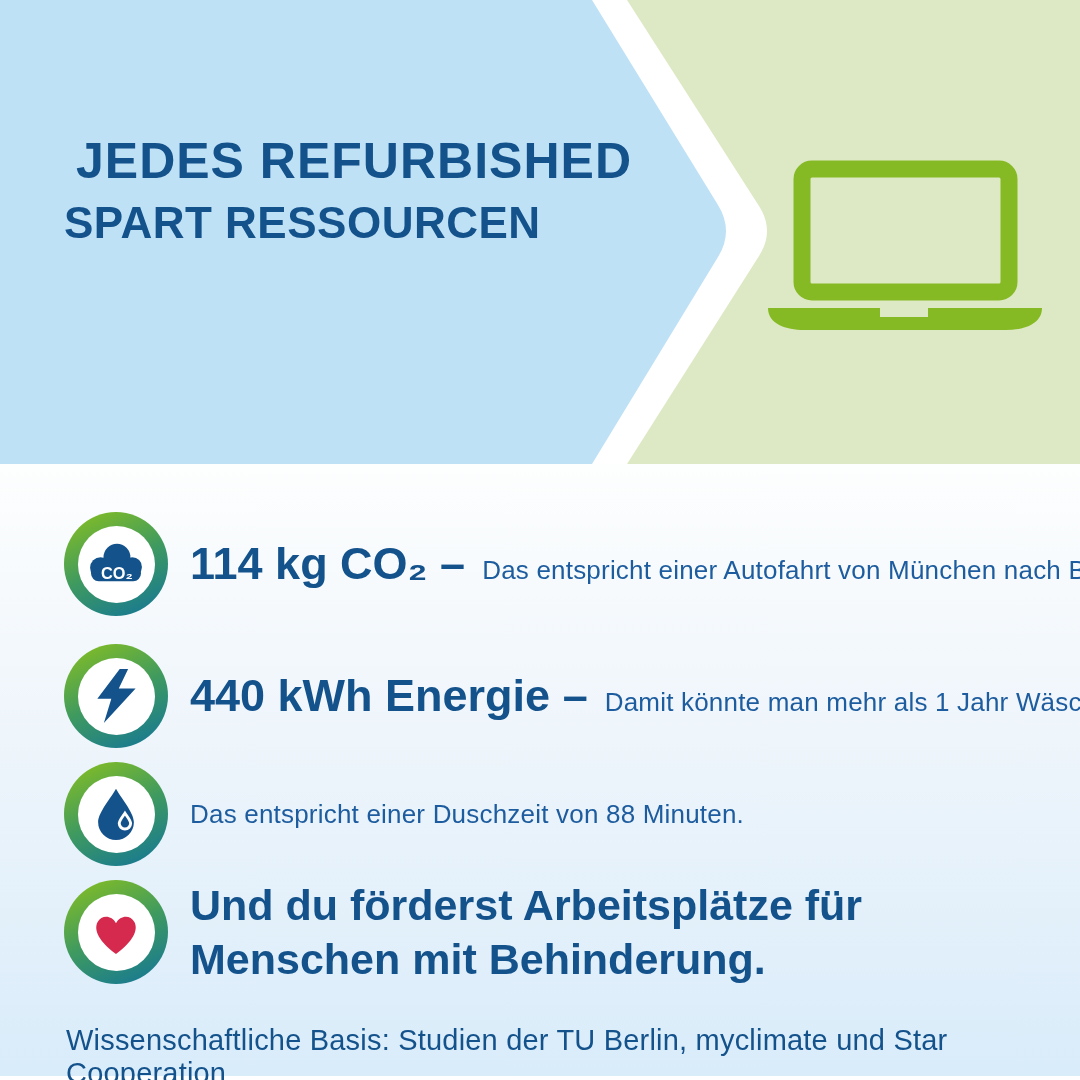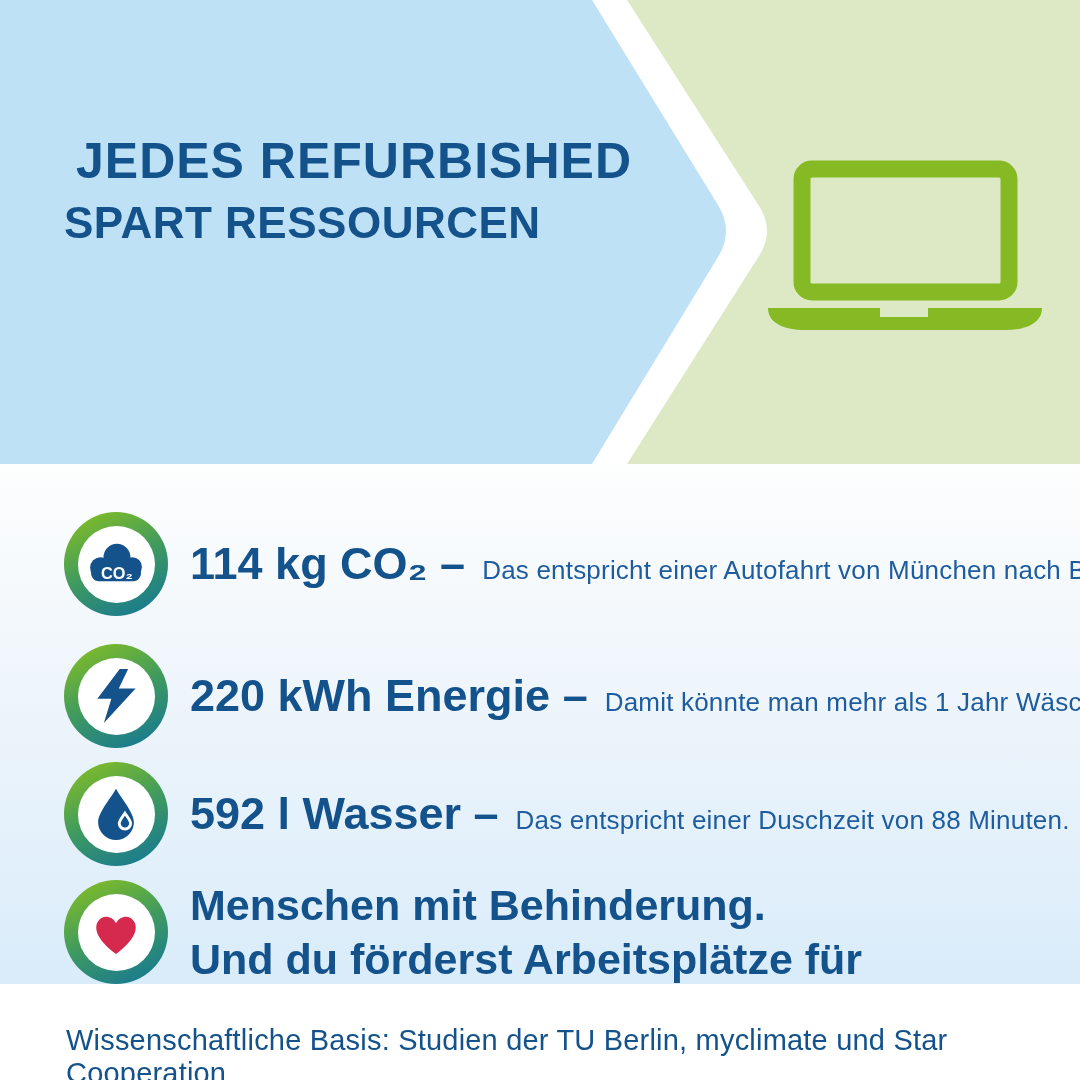--- a/index.html
+++ b/index.html
@@ -10,21 +10,21 @@
   
   .header{position:absolute;top:0;left:0;width:1080px;height:464px;}
   .header svg.bg{position:absolute;top:0;left:0;}
   .title{position:absolute;left:64px;top:132px;color:#14528c;}
   .title .t1{font-size:50px;font-weight:700;line-height:58px;letter-spacing:1px;margin-left:12px;}
   .title .t2{font-size:93px;font-weight:700;line-height:92px;letter-spacing:2px;margin-top:4px;}
   .title .t3{font-size:44px;font-weight:700;line-height:58px;letter-spacing:0.5px;margin-top:4px;}
   .laptop{position:absolute;left:767px;top:159px;}
   
   .content{
-    position:absolute;top:464px;left:0;width:1080px;height:520px;
+    position:absolute;top:464px;left:0;width:1080px;height:612px;
     background:linear-gradient(180deg,#fdfefe 0%,#eef5fb 45%,#d9ecfa 100%);
   }
   .row{position:absolute;left:64px;display:flex;align-items:center;gap:22px;}
   .icon-ring{
     width:104px;height:104px;border-radius:50%;flex:0 0 auto;
     background:linear-gradient(155deg,#7fbb28 8%,#3f9a5f 50%,#187a91 92%);
     display:flex;align-items:center;justify-content:center;
   }
   .icon-inner{
     width:77px;height:77px;border-radius:50%;background:#ffffff;
@@ -90,50 +90,49 @@
 
     <div class="row r2">
       <div class="icon-ring">
         <div class="icon-inner">
           <svg width="50" height="56" viewBox="0 0 52 60">
             <path d="M30,1 L6,33 H21 L13,59 L47,22 H29 L39,1 Z" fill="#14528c"></path>
           </svg>
         </div>
       </div>
       <div class="row-text">
-        <span class="big">220 kWh Energie –</span>
+        <span class="big">440 kWh Energie –</span>
         <span class="small">Damit könnte man mehr als 1 Jahr Wäsche waschen.</span>
       </div>
     </div>
 
     <div class="row r3">
       <div class="icon-ring">
         <div class="icon-inner">
           <svg width="52" height="58" viewBox="0 0 64 68">
             <path d="M32,3 C27,13 10,32 10,44 a22,22 0 0 0 44,0 C54,32 37,13 32,3 Z" fill="#14528c"></path>
             <path d="M43,33 c-3,4.5 -7,9 -7,12.5 a7,7 0 0 0 14,0 c0,-3.5 -4,-8 -7,-12.5 z" fill="none" stroke="#ffffff" stroke-width="3.6"></path>
           </svg>
         </div>
       </div>
       <div class="row-text">
-        <span class="big">592 l Wasser –</span>
         <span class="small">Das entspricht einer Duschzeit von 88 Minuten.</span>
       </div>
     </div>
 
     <div class="row r4">
       <div class="icon-ring">
         <div class="icon-inner">
           <svg width="56" height="52" viewBox="0 0 64 58">
             <path d="M32,54 C13,40 6,27 11,17.5 C15.5,9.5 27,9.5 32,19 C37,9.5 48.5,9.5 53,17.5 C58,27 51,40 32,54 Z" fill="#d5294d"></path>
           </svg>
         </div>
       </div>
       <div class="big-multiline">
+        <div>Und du förderst Arbeitsplätze für</div>
         <div>Menschen mit Behinderung.</div>
-        <div>Und du förderst Arbeitsplätze für</div>
       </div>
     </div>
 
     <div class="footer">Wissenschaftliche Basis: Studien der TU Berlin, myclimate und Star Cooperation</div>
   </div>
 
 </div>
 
 </body></html>

